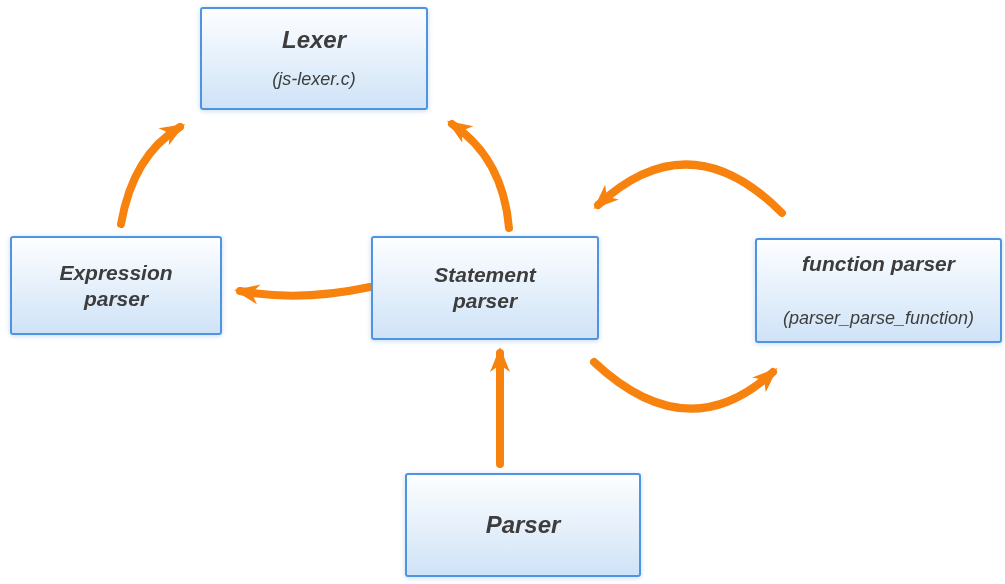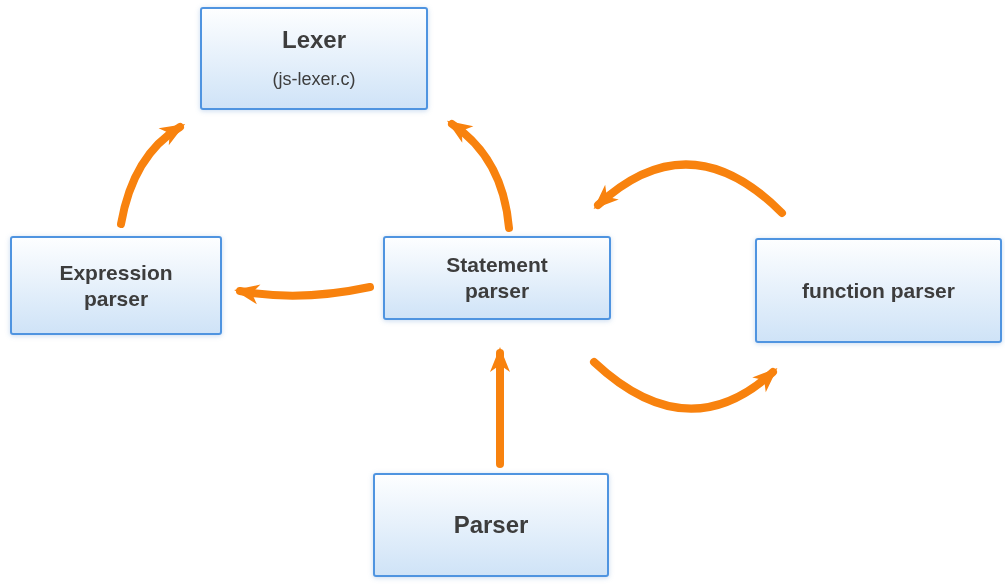--- a/index.html
+++ b/index.html
@@ -32,40 +32,41 @@
     justify-content: center;
     align-items: center;
     text-align: center;
     box-sizing: border-box;
     border: 2px solid var(--box-border, #4f94e0);
     border-radius: 3px;
     background: linear-gradient(180deg, var(--box-fill-top, #fdfeff) 0%, var(--box-fill-bottom, #cfe3f7) 100%);
     color: var(--text, #3d3d3d);
     box-shadow: 0 1px 5px rgba(100, 150, 210, 0.35);
     padding: 4px;
+    font-style: italic;
   }
   .node .title {
     font-weight: 700;
     font-size: 21px;
     line-height: 1.22;
   }
   .node .title-lg { font-size: 24px; }
   .node .subtitle {
     font-size: 18px;
     font-weight: 400;
     line-height: 1.3;
     margin-top: 14px;
     white-space: nowrap;
   }
   .wrap-title { max-width: 150px; margin: 16px auto; }
   #node-lexer      { left: 200px; top: 7px;   width: 228px; height: 103px; }
   #node-expression { left: 10px;  top: 236px; width: 212px; height: 99px; }
-  #node-statement  { left: 383px; top: 236px; width: 228px; height: 84px; }
+  #node-statement  { left: 371px; top: 236px; width: 228px; height: 104px; }
   #node-function   { left: 755px; top: 238px; width: 247px; height: 105px; gap: 16px; }
-  #node-parser     { left: 373px; top: 473px; width: 236px; height: 104px; }
+  #node-parser     { left: 405px; top: 473px; width: 236px; height: 104px; }
 </style>
 </head>
 <body>
 
 <div class="canvas">
 
   <svg class="edges" width="1005" height="584" viewBox="0 0 1005 584">
     <defs>
       <marker id="ah" markerUnits="userSpaceOnUse" markerWidth="30" markerHeight="26" refX="20" refY="12" orient="auto">
         <path class="ah" d="M1,2 L26,12 L1,22 L8,12 Z"></path>
@@ -87,19 +88,20 @@
   <div class="node" id="node-expression">
     <div class="title wrap-title">Expression parser</div>
   </div>
 
   <div class="node" id="node-statement">
     <div class="title wrap-title">Statement parser</div>
   </div>
 
   <div class="node" id="node-function">
     <div class="title">function parser</div>
+    <div class="subtitle">(parser_parse_function)</div>
   </div>
 
   <div class="node" id="node-parser">
     <div class="title title-lg">Parser</div>
   </div>
 
 </div>
 
 </body></html>

